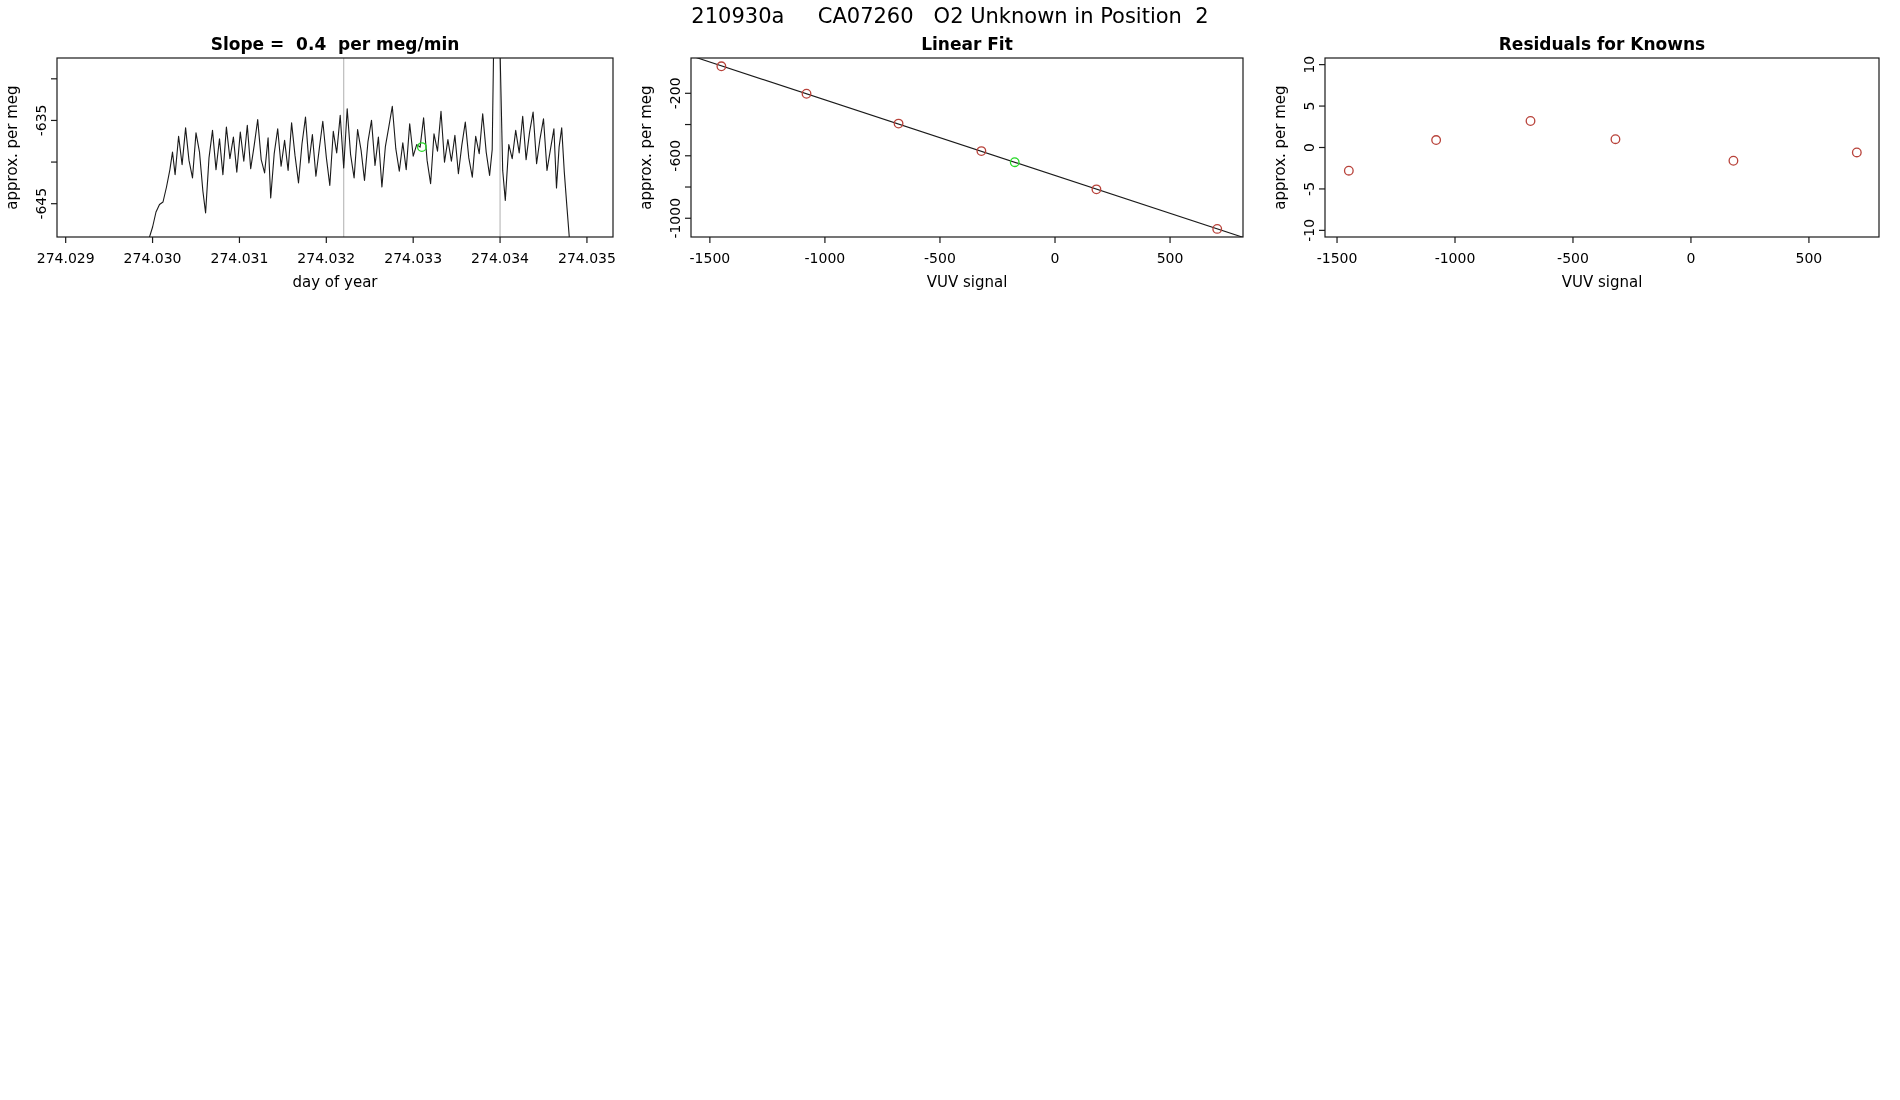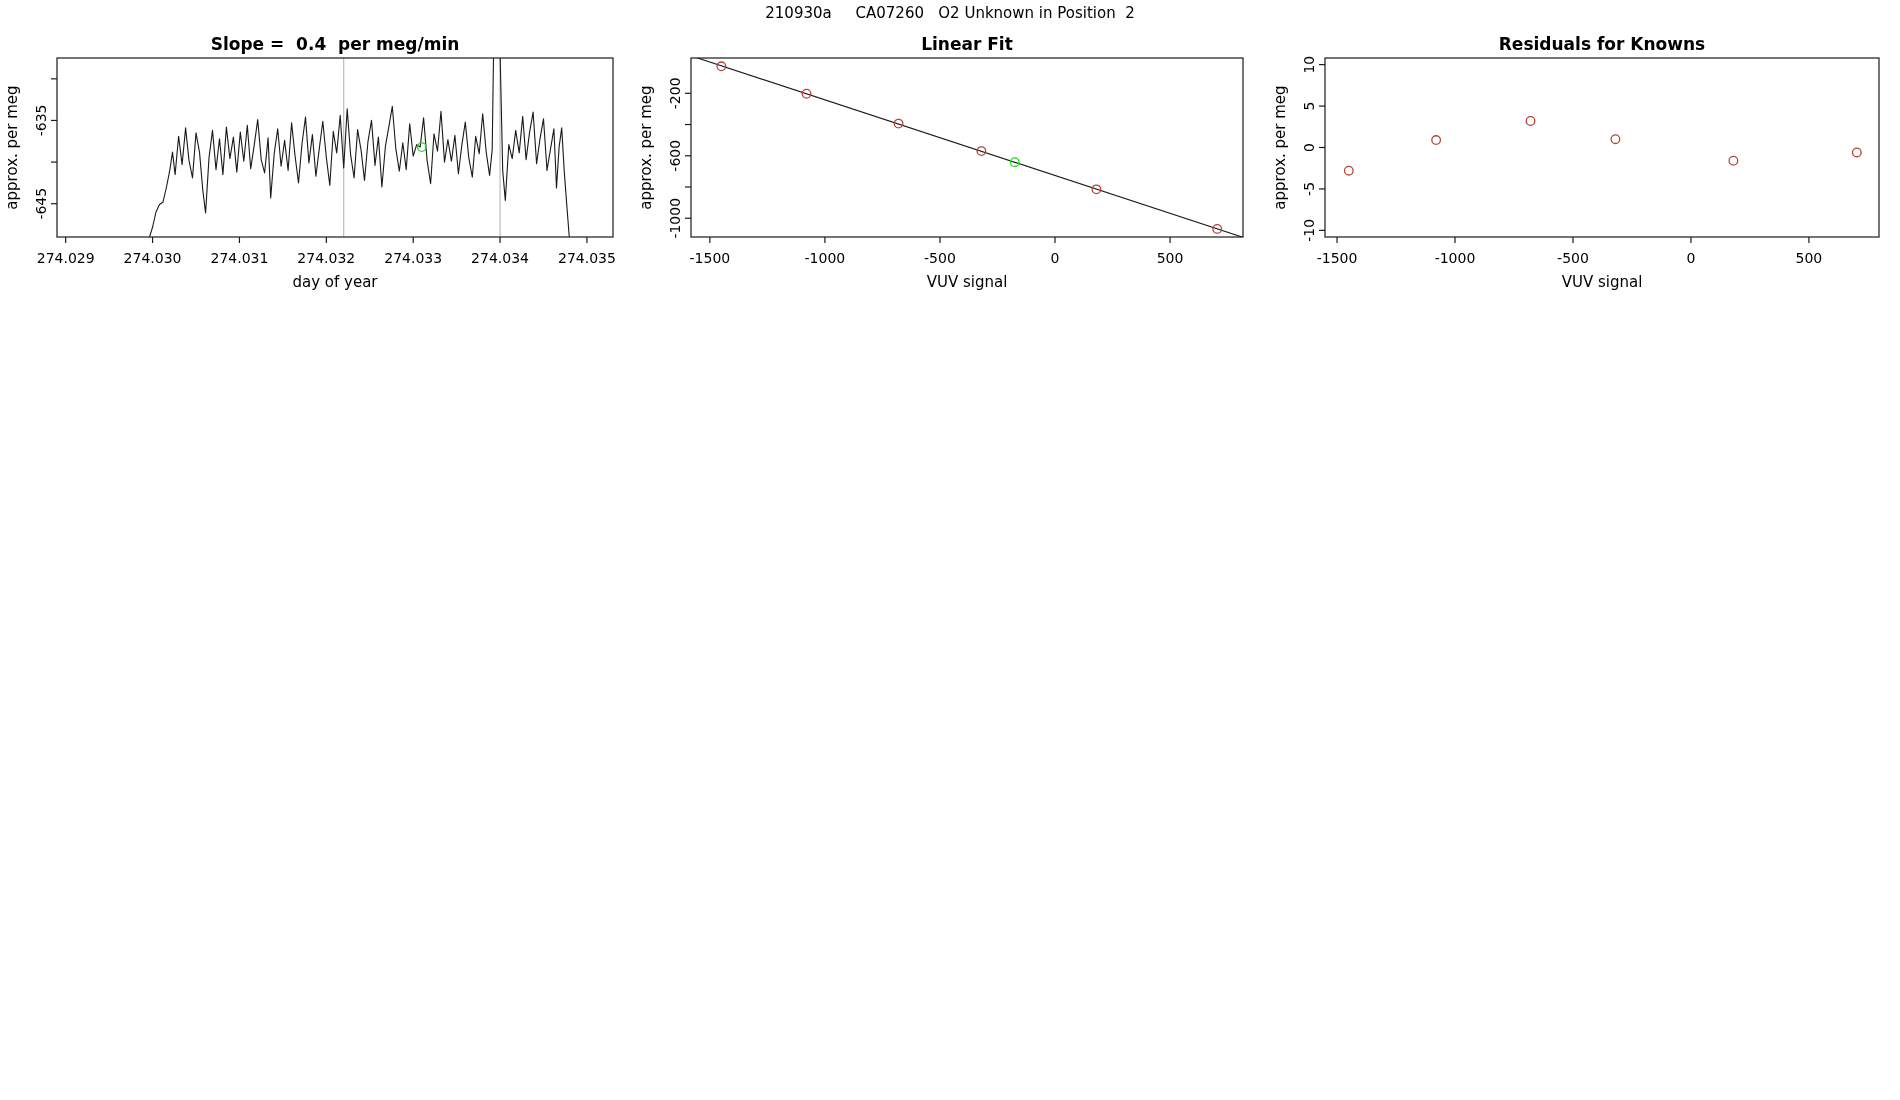--- a/index.html
+++ b/index.html
@@ -1,20 +1,20 @@
 <!DOCTYPE html>
 <html><head>
 <meta charset="utf-8">
 <style>
   html,body{margin:0;padding:0;background:#ffffff;}
   body{width:1900px;height:1100px;overflow:hidden;font-family:"DejaVu Sans",sans-serif;}
   .figure{position:relative;width:1900px;height:1100px;background:#fff;}
   .figure-title{
     position:absolute;top:4px;left:0;width:1900px;height:28px;
-    text-align:center;font-size:15px;color:#000;white-space:pre;
+    text-align:center;font-size:21px;color:#000;white-space:pre;
   }
   svg text{fill:#000;}
 </style>
 </head>
 <body>
 
 <div class="figure">
   <div class="figure-title">210930a     CA07260   O2 Unknown in Position  2</div>
   <svg id="panels" width="1900" height="320" viewBox="0 0 1900 320" style="position:absolute;top:0;left:0;">
       <g>

